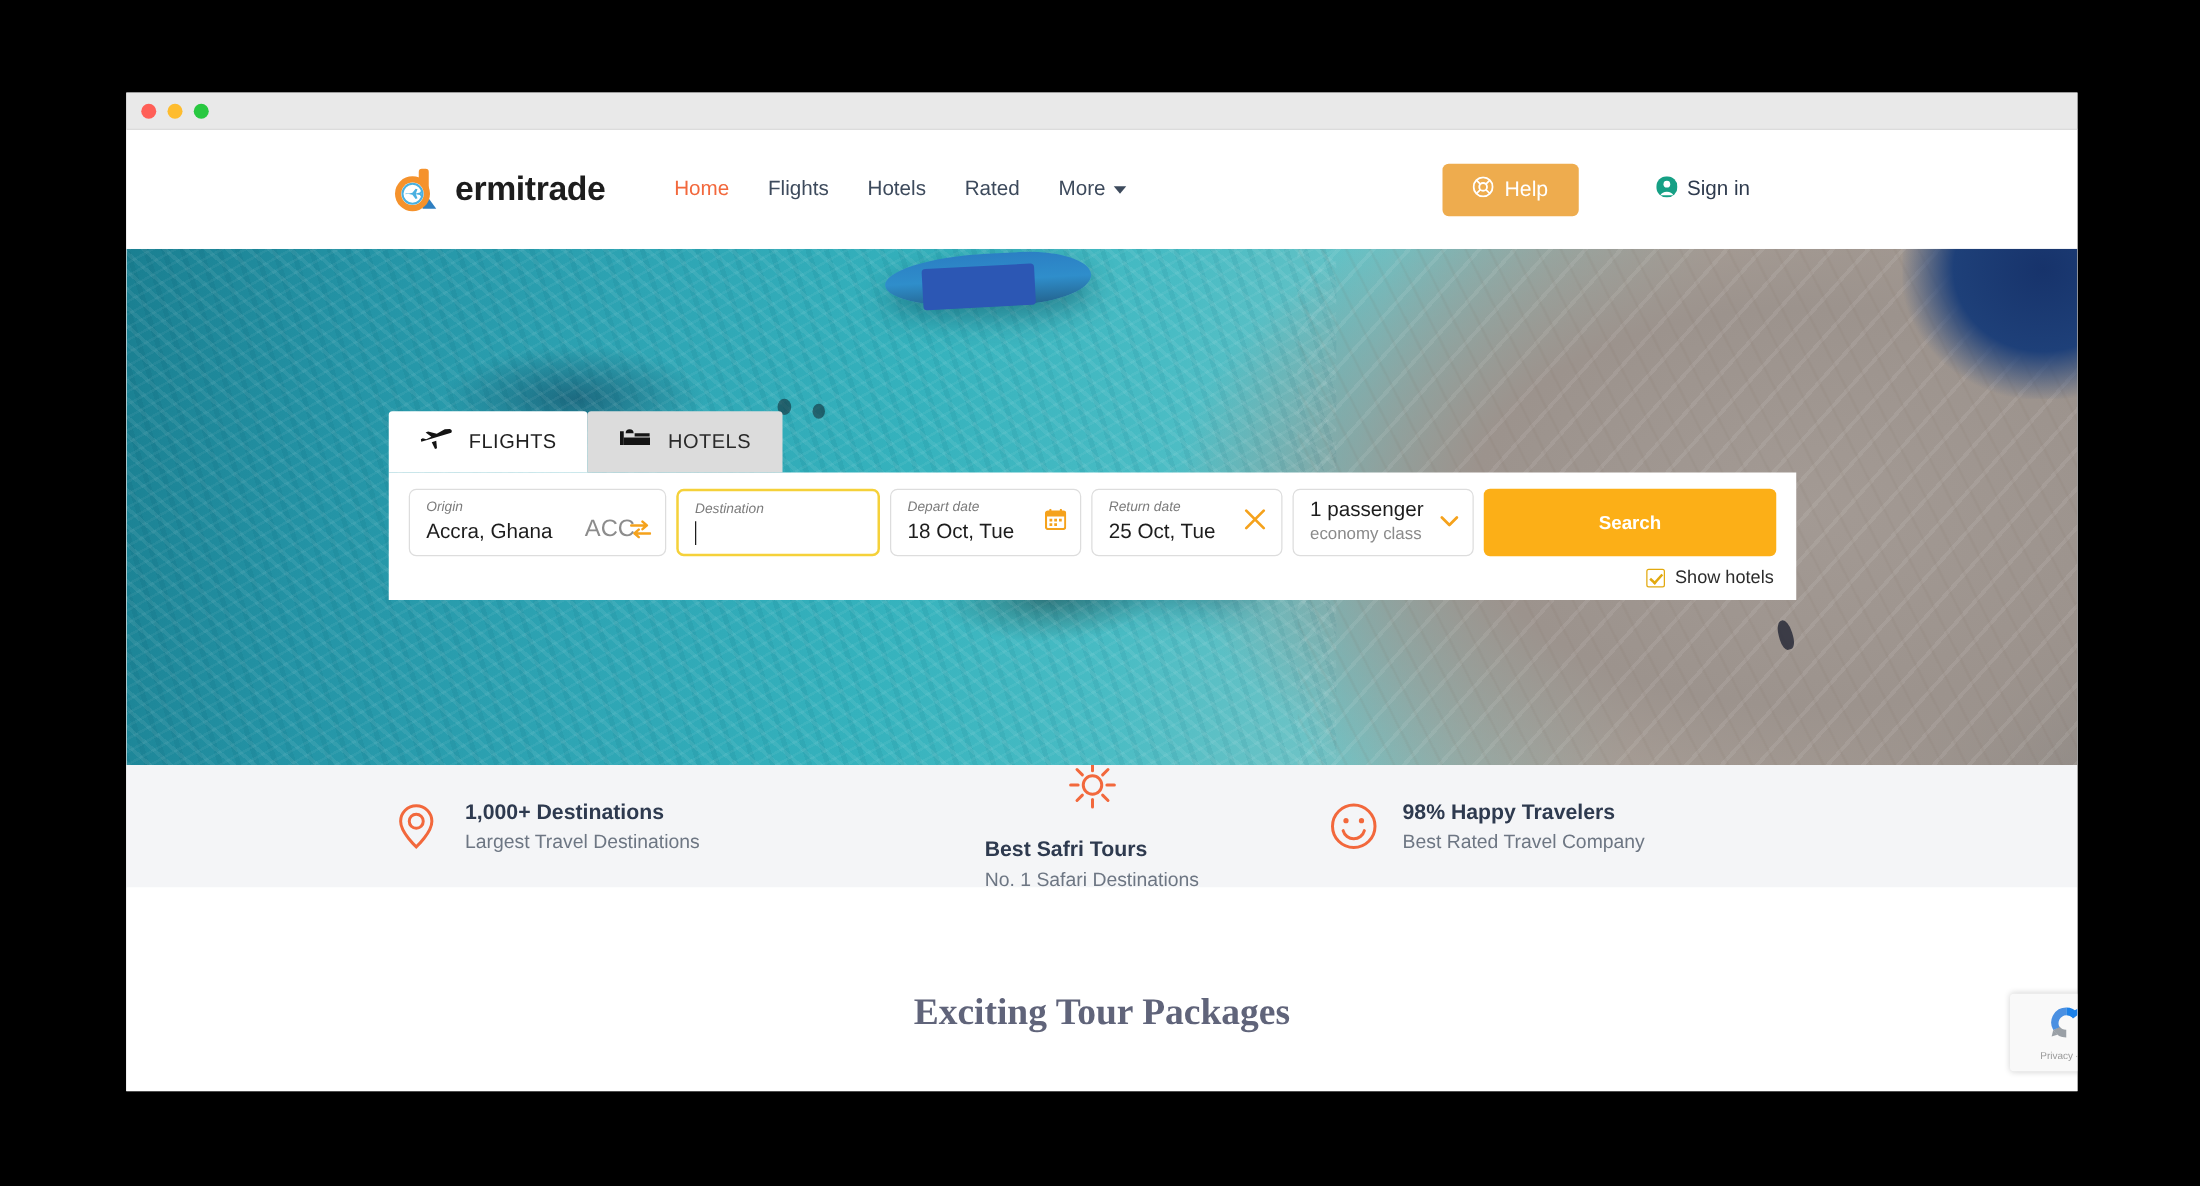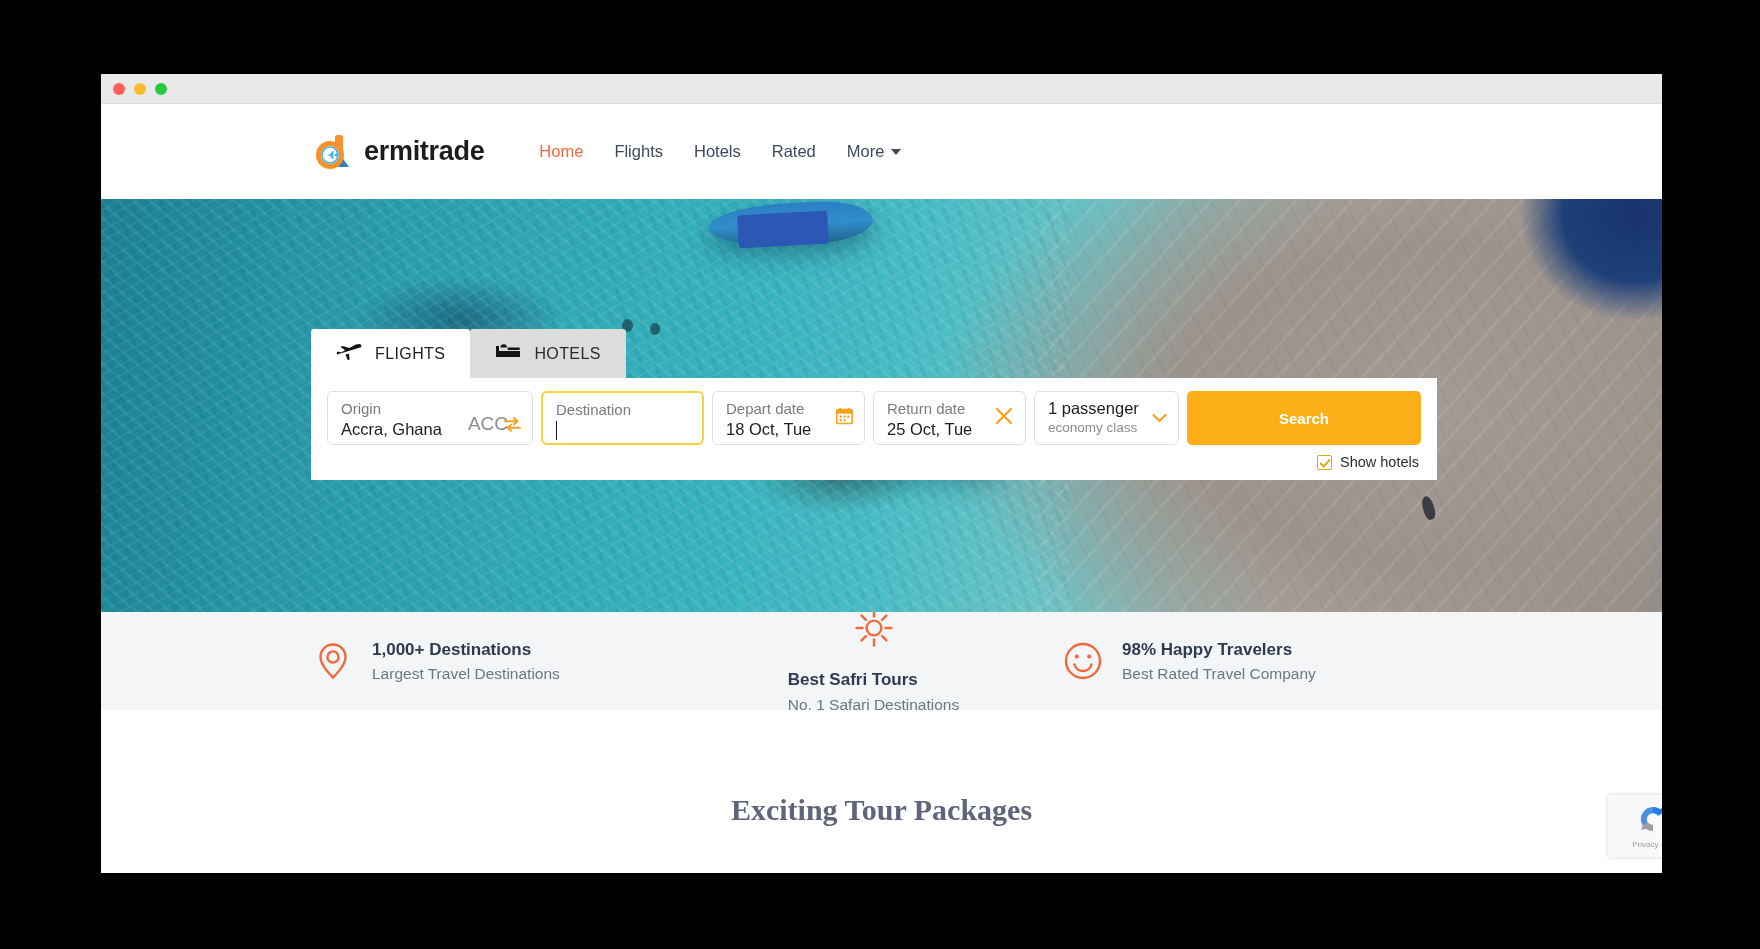--- a/index.html
+++ b/index.html
@@ -265,24 +265,25 @@
     border: 1px solid #dddddd;
     border-radius: 6px;
     height: 54px;
     padding: 8px 12px 0 13px;
     position: relative;
     background: #ffffff;
     cursor: text;
   }
   .field.focused { border: 2px solid #f5d13a; }
   .field-label {
-    font-size: 15px;
+    font-size: 11px;
     color: #7b7b7b;
     line-height: 1.15;
     display: block;
+    font-style: italic;
   }
   .field-value {
     font-size: 16.5px;
     color: #1d1d1d;
     line-height: 1.4;
     display: block;
     margin-top: 1px;
   }
   #field-origin { width: 206px; }
   #origin-code {
@@ -469,20 +470,43 @@
           <a class="nav-link active">Home</a>
           <a class="nav-link">Flights</a>
           <a class="nav-link">Hotels</a>
           <a class="nav-link">Rated</a>
           <a class="nav-link has-caret">
             <span>More</span>
             <span class="caret"></span>
           </a>
         </nav>
 
+        <div id="header-right">
+          <button id="help-button">
+            <span>
+              <svg width="17" height="17" viewBox="0 0 17 17">
+                <circle cx="8.5" cy="8.5" r="7.6" fill="none" stroke="#ffffff" stroke-width="1.5"></circle>
+                <circle cx="8.5" cy="8.5" r="3.1" fill="none" stroke="#ffffff" stroke-width="1.5"></circle>
+                <path d="M3.1 3.1 L6.3 6.3 M13.9 3.1 L10.7 6.3 M3.1 13.9 L6.3 10.7 M13.9 13.9 L10.7 10.7" stroke="#ffffff" stroke-width="1.4"></path>
+              </svg>
+            </span>
+            <span>Help</span>
+          </button>
+
+          <button id="signin-button">
+            <span>
+              <svg width="17" height="17" viewBox="0 0 17 17">
+                <circle cx="8.5" cy="8.5" r="8.5" fill="#16a085"></circle>
+                <circle cx="8.5" cy="6.3" r="2.7" fill="#ffffff"></circle>
+                <path d="M3.3 15.2 a5.6 4.6 0 0 1 10.4 0 z" fill="#ffffff"></path>
+              </svg>
+            </span>
+            <span>Sign in</span>
+          </button>
+        </div>
       </header>
 
       <section id="hero">
         <div id="hero-photo"></div>
         <div id="hero-ripples"></div>
         <div id="hero-sandtex"></div>
         <div id="hero-deepwater"></div>
         <div class="boat" id="boat-blue"></div>
         <div id="boat-blue-canopy"></div>
         <div class="boat" id="boat-wood"></div>

